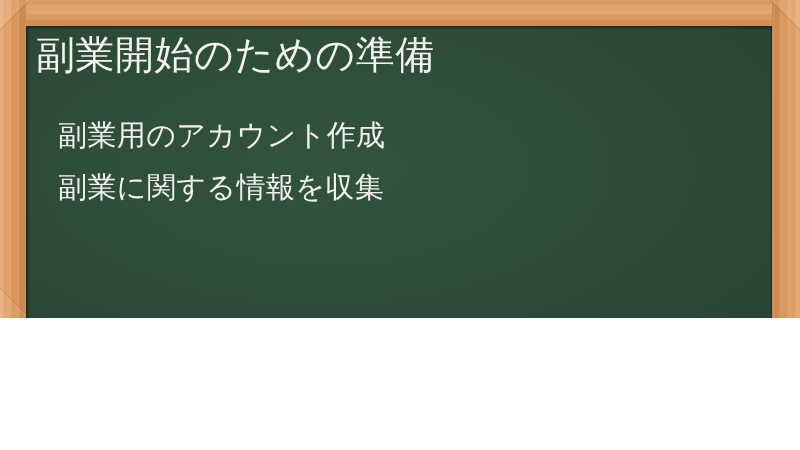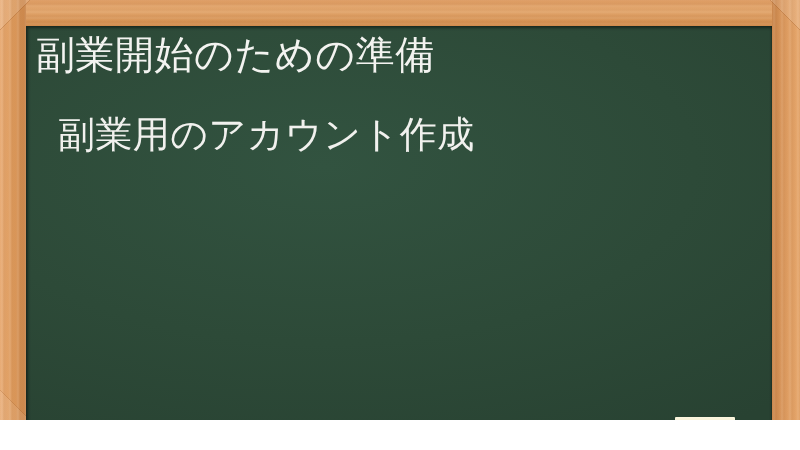--- a/index.html
+++ b/index.html
@@ -3,21 +3,21 @@
 <meta charset="utf-8">
 <style>
   html, body {
     margin: 0;
     padding: 0;
     background: #ffffff;
   }
   #stage {
     position: relative;
     width: 800px;
-    height: 420px;
+    height: 318px;
     overflow: hidden;
     font-family: "DejaVu Sans", "Liberation Sans", sans-serif;
     background: #d4914f;
   }
 
   
   .frame {
     position: absolute;
     inset: 0;
     background:
@@ -123,21 +123,21 @@
 
   .bullets {
     position: absolute;
     left: 32px;
     top: 83px;
     margin: 0;
     padding: 0;
     list-style: none;
   }
   .bullets li {
-    font-size: 37px;
+    font-size: 29px;
     line-height: 52px;
     color: #f1f1ee;
     letter-spacing: 0.4px;
     white-space: nowrap;
   }
 
   
   .chalk {
     position: absolute;
     left: 675px;
@@ -164,20 +164,21 @@
     <div class="mitre bl"></div>
   </div>
 
   <div class="board">
     <div class="board-inner">
 
       <div class="title">副業開始のための準備</div>
 
       <ul class="bullets">
         <li>副業用のアカウント作成</li>
+        <li>副業に関する情報を収集</li>
       </ul>
 
     </div>
   </div>
 
   <div class="chalk"></div>
 
 </div>
 
 </body></html>

